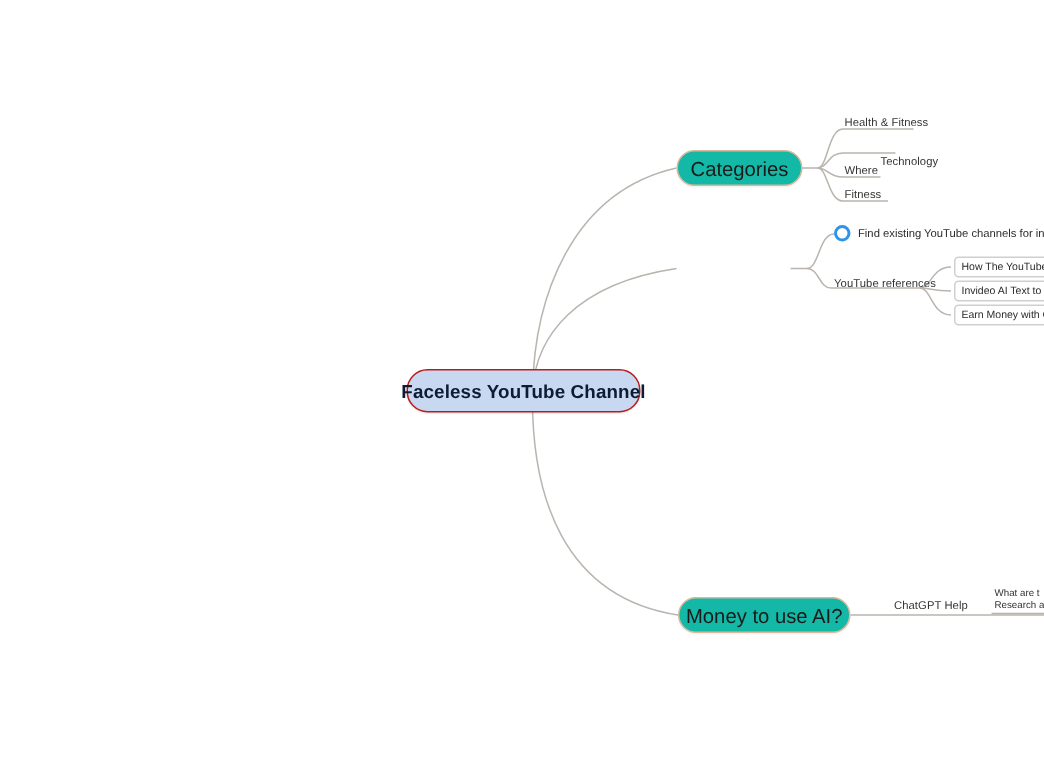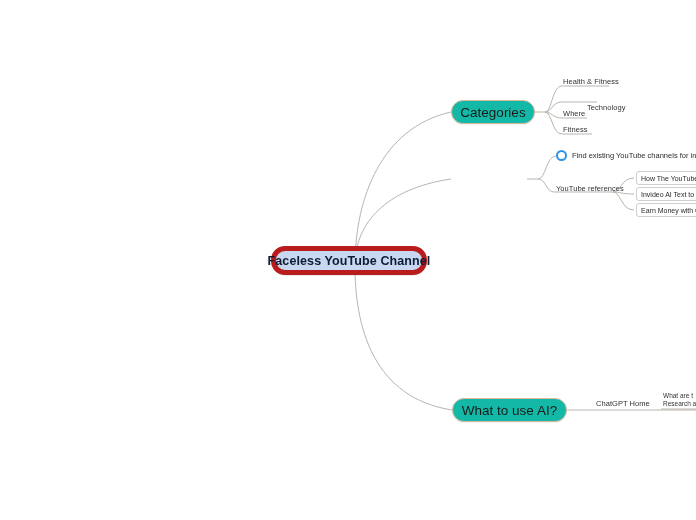--- a/index.html
+++ b/index.html
@@ -44,21 +44,21 @@
     position: absolute;
     box-sizing: border-box;
     display: flex;
     align-items: center;
     justify-content: center;
     white-space: nowrap;
   }
 
   .root-node {
     background: #c8d8f0;
-    border: 5px solid #b91c1c;
+    border: 1px solid #b91c1c;
     border-radius: 14px;
     color: #0d1b33;
     font-weight: bold;
     font-size: 12.5px;
     letter-spacing: 0.1px;
     box-shadow: 0 1px 1px rgba(0,0,0,0.08);
   }
 
   .branch-node {
     background: #14b8a6;
@@ -192,23 +192,23 @@
     <span>How The YouTube A</span>
   </div>
   <div class="ref-box" style="left:636px; top:187px; width:66px; height:14px;">
     <span>Invideo AI Text to V</span>
   </div>
   <div class="ref-box" style="left:636px; top:203px; width:66px; height:14px;">
     <span>Earn Money with Ch</span>
   </div>
 
   <div class="node branch-node" style="left:452px; top:398px; width:115px; height:24px;">
-    <span>What to use AI?</span>
-  </div>
-
-  <div class="leaf-label" style="left:596px; top:399px;">ChatGPT Home</div>
+    <span>Money to use AI?</span>
+  </div>
+
+  <div class="leaf-label" style="left:596px; top:399px;">ChatGPT Help</div>
 
   <div class="two-line" style="left:663px; top:392px;">
     <div>What are t</div>
     <div>Research a</div>
   </div>
 
 </div>
 
 </body></html>

